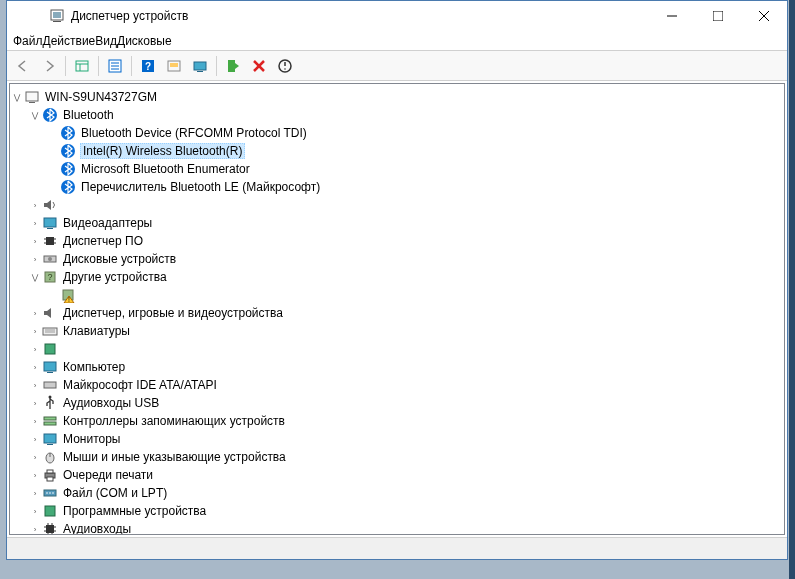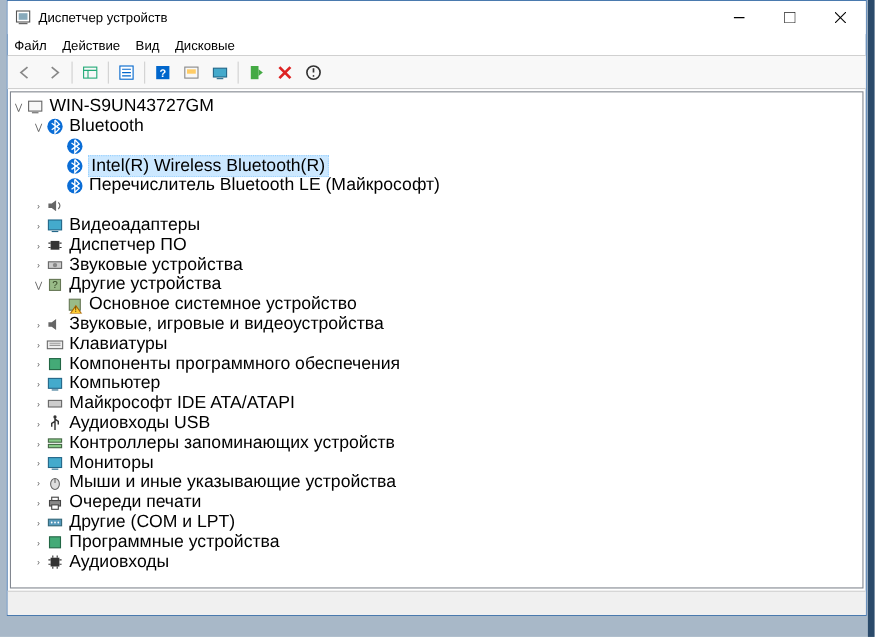--- a/index.html
+++ b/index.html
@@ -1,37 +1,37 @@
 <!DOCTYPE html>
 <html><head>
 <meta charset="utf-8">
 <style>
 * { box-sizing: border-box; margin: 0; padding: 0; }
 body { font-family: "Segoe UI", Tahoma, sans-serif; font-size: 12px; background: #a8b8c8; width: 795px; height: 579px; overflow: hidden; position: relative; }
 .window { position: absolute; left: 6px; top: 0; width: 782px; height: 560px; background: #fff; border: 1px solid #4a7aae; display: flex; flex-direction: column; }
-.titlebar { height: 30px; display: flex; align-items: center; padding-left: 6px; background: #fff; }
+.titlebar { height: 30px; display: flex; align-items: center; padding-left: 6px; background: #fff; margin-left: 36px; }
 .titlebar .icon { width: 16px; height: 16px; margin-right: 6px; }
 .titlebar .title { flex: 1; font-size: 12px; }
 .titlebar .btns { display: flex; }
 .titlebar .btns div { width: 46px; height: 30px; display: flex; align-items: center; justify-content: center; cursor: default; }
-.menubar { height: 20px; display: flex; align-items: center; padding-left: 6px; gap: 14px; border-bottom: 1px solid #d0d0d0; }
+.menubar { height: 20px; display: flex; align-items: center; padding-left: 6px; border-bottom: 1px solid #d0d0d0; }
 .menubar span { font-size: 12px; cursor: default; }
 .toolbar { height: 30px; display: flex; align-items: center; padding-left: 4px; gap: 2px; border-bottom: 1px solid #d0d0d0; background: #f8f8f8; }
 .toolbar .tbtn { width: 24px; height: 24px; display: flex; align-items: center; justify-content: center; cursor: default; }
 .toolbar .sep { width: 1px; height: 20px; background: #d0d0d0; margin: 0 2px; }
 .tree-area { flex: 1; overflow-y: scroll; padding: 4px 0; border: 1px solid #828790; margin: 2px; }
 .tree-area::-webkit-scrollbar { width: 17px; }
 .tree-area::-webkit-scrollbar-track { background: #f0f0f0; }
 .tree-area::-webkit-scrollbar-thumb { background: #c0c0c0; border: 1px solid #a0a0a0; }
 .tree-item { display: flex; align-items: center; height: 18px; white-space: nowrap; cursor: default; }
 .tree-item.selected .label { background: #cce8ff; border: 1px dotted #99d1ff; padding: 0 2px; }
 .indent { display: inline-block; width: 18px; }
 .twisty { width: 14px; display: inline-flex; justify-content: center; align-items: center; font-size: 8px; color: #606060; }
 .ticon { width: 16px; height: 16px; display: inline-flex; align-items: center; justify-content: center; margin-right: 4px; font-size: 12px; }
-.label { font-size: 16px; padding: 0 1px; }
+.label { font-size: 12px; padding: 0 1px; }
 .statusbar { height: 22px; border-top: 1px solid #d0d0d0; background: #f0f0f0; }
 .bg-stripe { position: absolute; right: 0; top: 0; width: 6px; height: 100%; background: #2a4a6a; }
 svg { display: block; }
 </style>
 </head>
 <body>
 
 <div class="window">
   <div class="titlebar">
     <span class="icon">
@@ -164,32 +164,45 @@
     <div class="tree-item">
       <span class="indent"></span>
         <span class="indent"></span>
         <span class="twisty"></span>
       <span class="ticon">
           <svg width="16" height="16">
             <circle cx="8" cy="8" r="7" fill="#0a6dd6"></circle>
             <path d="M8 2 L8 14 L12 10 L5 5 M8 2 L12 6 L5 11" fill="none" stroke="#fff" stroke-width="1.2"></path>
           </svg>
         </span>
+      <span class="label">Bluetooth Device (RFCOMM Protocol TDI)</span>
     </div>
     <div class="tree-item selected">
       <span class="indent"></span>
         <span class="indent"></span>
         <span class="twisty"></span>
       <span class="ticon">
           <svg width="16" height="16">
             <circle cx="8" cy="8" r="7" fill="#0a6dd6"></circle>
             <path d="M8 2 L8 14 L12 10 L5 5 M8 2 L12 6 L5 11" fill="none" stroke="#fff" stroke-width="1.2"></path>
           </svg>
         </span>
       <span class="label">Intel(R) Wireless Bluetooth(R)</span>
+    </div>
+    <div class="tree-item">
+      <span class="indent"></span>
+        <span class="indent"></span>
+        <span class="twisty"></span>
+      <span class="ticon">
+          <svg width="16" height="16">
+            <circle cx="8" cy="8" r="7" fill="#0a6dd6"></circle>
+            <path d="M8 2 L8 14 L12 10 L5 5 M8 2 L12 6 L5 11" fill="none" stroke="#fff" stroke-width="1.2"></path>
+          </svg>
+        </span>
+      <span class="label">Microsoft Bluetooth Enumerator</span>
     </div>
     <div class="tree-item">
       <span class="indent"></span>
         <span class="indent"></span>
         <span class="twisty"></span>
       <span class="ticon">
           <svg width="16" height="16">
             <circle cx="8" cy="8" r="7" fill="#0a6dd6"></circle>
             <path d="M8 2 L8 14 L12 10 L5 5 M8 2 L12 6 L5 11" fill="none" stroke="#fff" stroke-width="1.2"></path>
           </svg>
@@ -234,21 +247,21 @@
     </div>
     <div class="tree-item">
       <span class="indent"></span>
         <span class="twisty">›</span>
       <span class="ticon">
           <svg width="16" height="16">
             <rect x="2" y="5" width="12" height="6" fill="#ccc" stroke="#666"></rect>
             <circle cx="8" cy="8" r="2" fill="#888"></circle>
           </svg>
         </span>
-      <span class="label">Звуковые устройства</span>
+      <span class="label">Дисковые устройств</span>
     </div>
 
     <div class="tree-item">
       <span class="indent"></span>
         <span class="twisty">⋁</span>
       <span class="ticon">
           <svg width="16" height="16">
             <rect x="3" y="3" width="10" height="10" fill="#9b8" stroke="#675"></rect>
             <text x="8" y="11" text-anchor="middle" fill="#342" font-size="9">?</text>
           </svg>
@@ -259,32 +272,31 @@
       <span class="indent"></span>
         <span class="indent"></span>
         <span class="twisty"></span>
       <span class="ticon">
           <svg width="16" height="16">
             <rect x="3" y="3" width="10" height="10" fill="#9b8" stroke="#675"></rect>
             <path d="M9 9 L14 16 L4 16 Z" fill="#fc3" stroke="#a60"></path>
             <text x="9" y="15" text-anchor="middle" font-size="7" fill="#000">!</text>
           </svg>
         </span>
-      <span class="label">Основное системное устройство</span>
     </div>
 
     <div class="tree-item">
         <span class="indent"></span>
         <span class="twisty">›</span>
         <span class="ticon">
           <svg width="16" height="16">
             <path d="M2 6 L5 6 L9 3 L9 13 L5 10 L2 10 Z" fill="#666"></path>
           </svg>
         </span>
-        <span class="label">Звуковые, игровые и видеоустройства</span>
+        <span class="label">Диспетчер, игровые и видеоустройства</span>
       </div>
     <div class="tree-item">
         <span class="indent"></span>
         <span class="twisty">›</span>
         <span class="ticon">
           <svg width="16" height="16">
             <rect x="1" y="5" width="14" height="7" fill="#eee" stroke="#666"></rect>
             <line x1="3" y1="7" x2="13" y2="7" stroke="#999"></line>
             <line x1="3" y1="9" x2="13" y2="9" stroke="#999"></line>
           </svg>
@@ -292,21 +304,20 @@
         <span class="label">Клавиатуры</span>
       </div>
     <div class="tree-item">
         <span class="indent"></span>
         <span class="twisty">›</span>
         <span class="ticon">
           <svg width="16" height="16">
             <rect x="3" y="3" width="10" height="10" fill="#4a7" stroke="#264"></rect>
           </svg>
         </span>
-        <span class="label">Компоненты программного обеспечения</span>
       </div>
     <div class="tree-item">
         <span class="indent"></span>
         <span class="twisty">›</span>
         <span class="ticon">
           <svg width="16" height="16">
             <rect x="2" y="3" width="12" height="9" fill="#4ac" stroke="#268"></rect>
             <rect x="5" y="13" width="6" height="1" fill="#268"></rect>
           </svg>
         </span>
@@ -382,21 +393,21 @@
         <span class="indent"></span>
         <span class="twisty">›</span>
         <span class="ticon">
           <svg width="16" height="16">
             <rect x="2" y="5" width="12" height="6" fill="#59b" stroke="#367"></rect>
             <circle cx="5" cy="8" r="0.8" fill="#fff"></circle>
             <circle cx="8" cy="8" r="0.8" fill="#fff"></circle>
             <circle cx="11" cy="8" r="0.8" fill="#fff"></circle>
           </svg>
         </span>
-        <span class="label">Другие (COM и LPT)</span>
+        <span class="label">Файл (COM и LPT)</span>
       </div>
     <div class="tree-item">
         <span class="indent"></span>
         <span class="twisty">›</span>
         <span class="ticon">
           <svg width="16" height="16">
             <rect x="3" y="3" width="10" height="10" fill="#4a7" stroke="#264"></rect>
           </svg>
         </span>
         <span class="label">Программные устройства</span>

